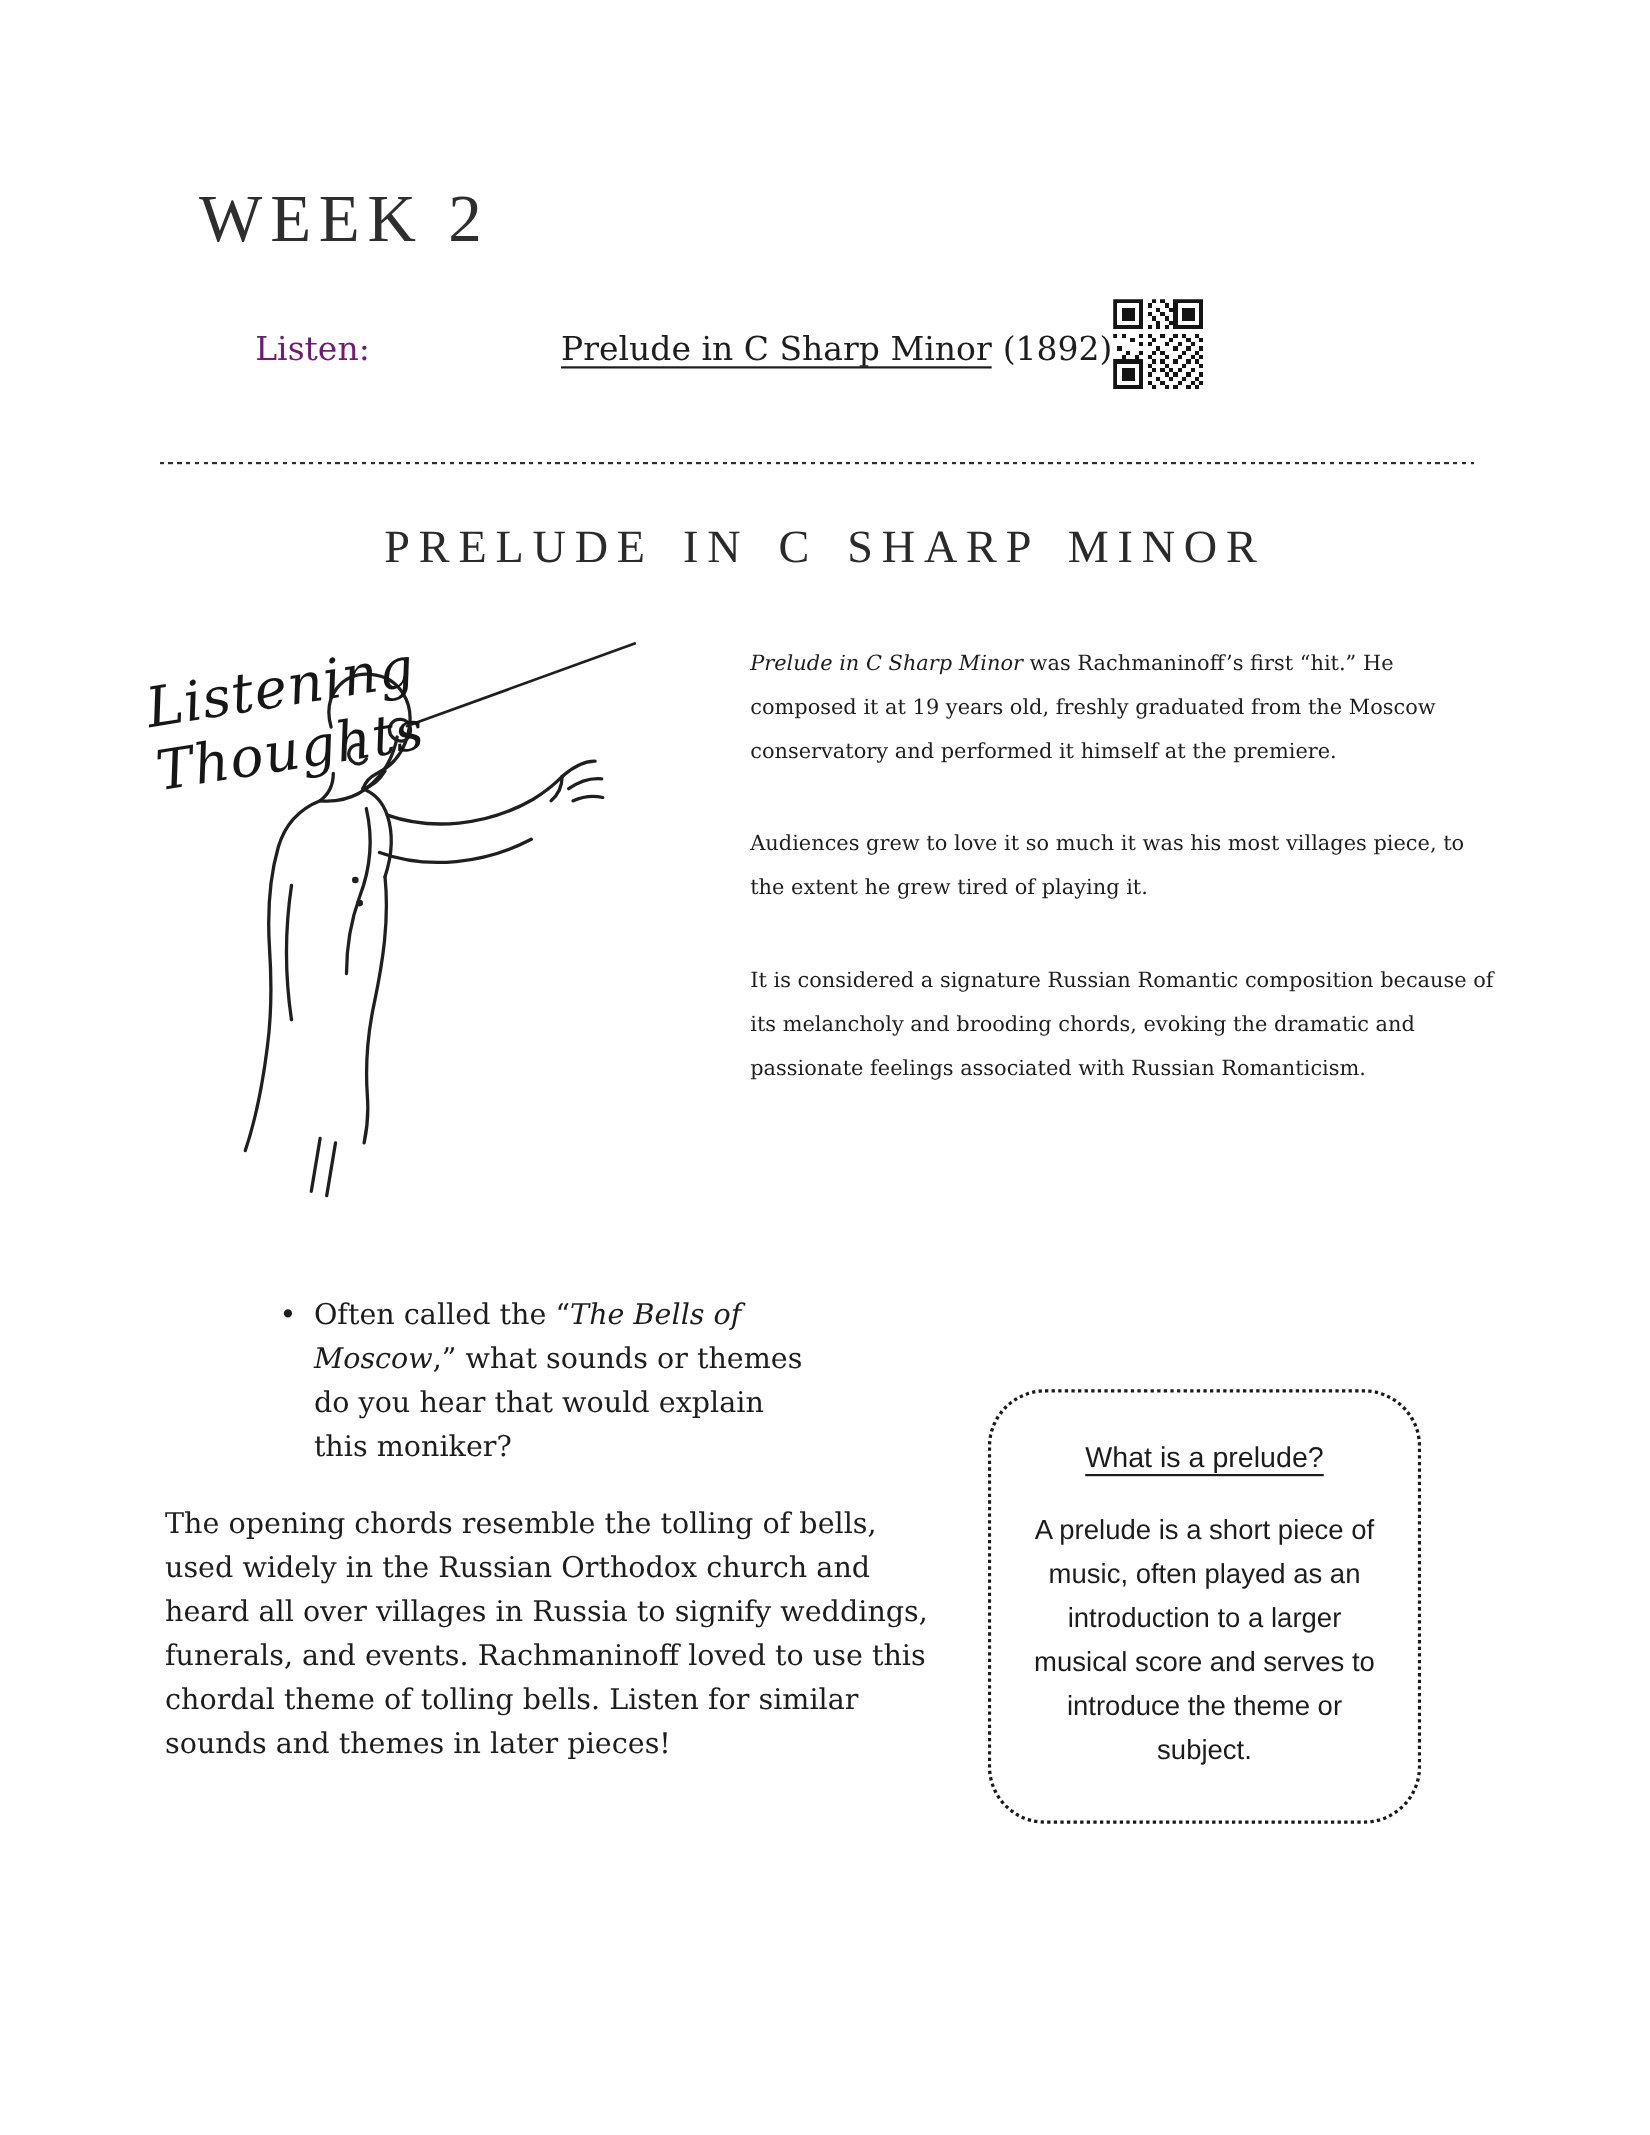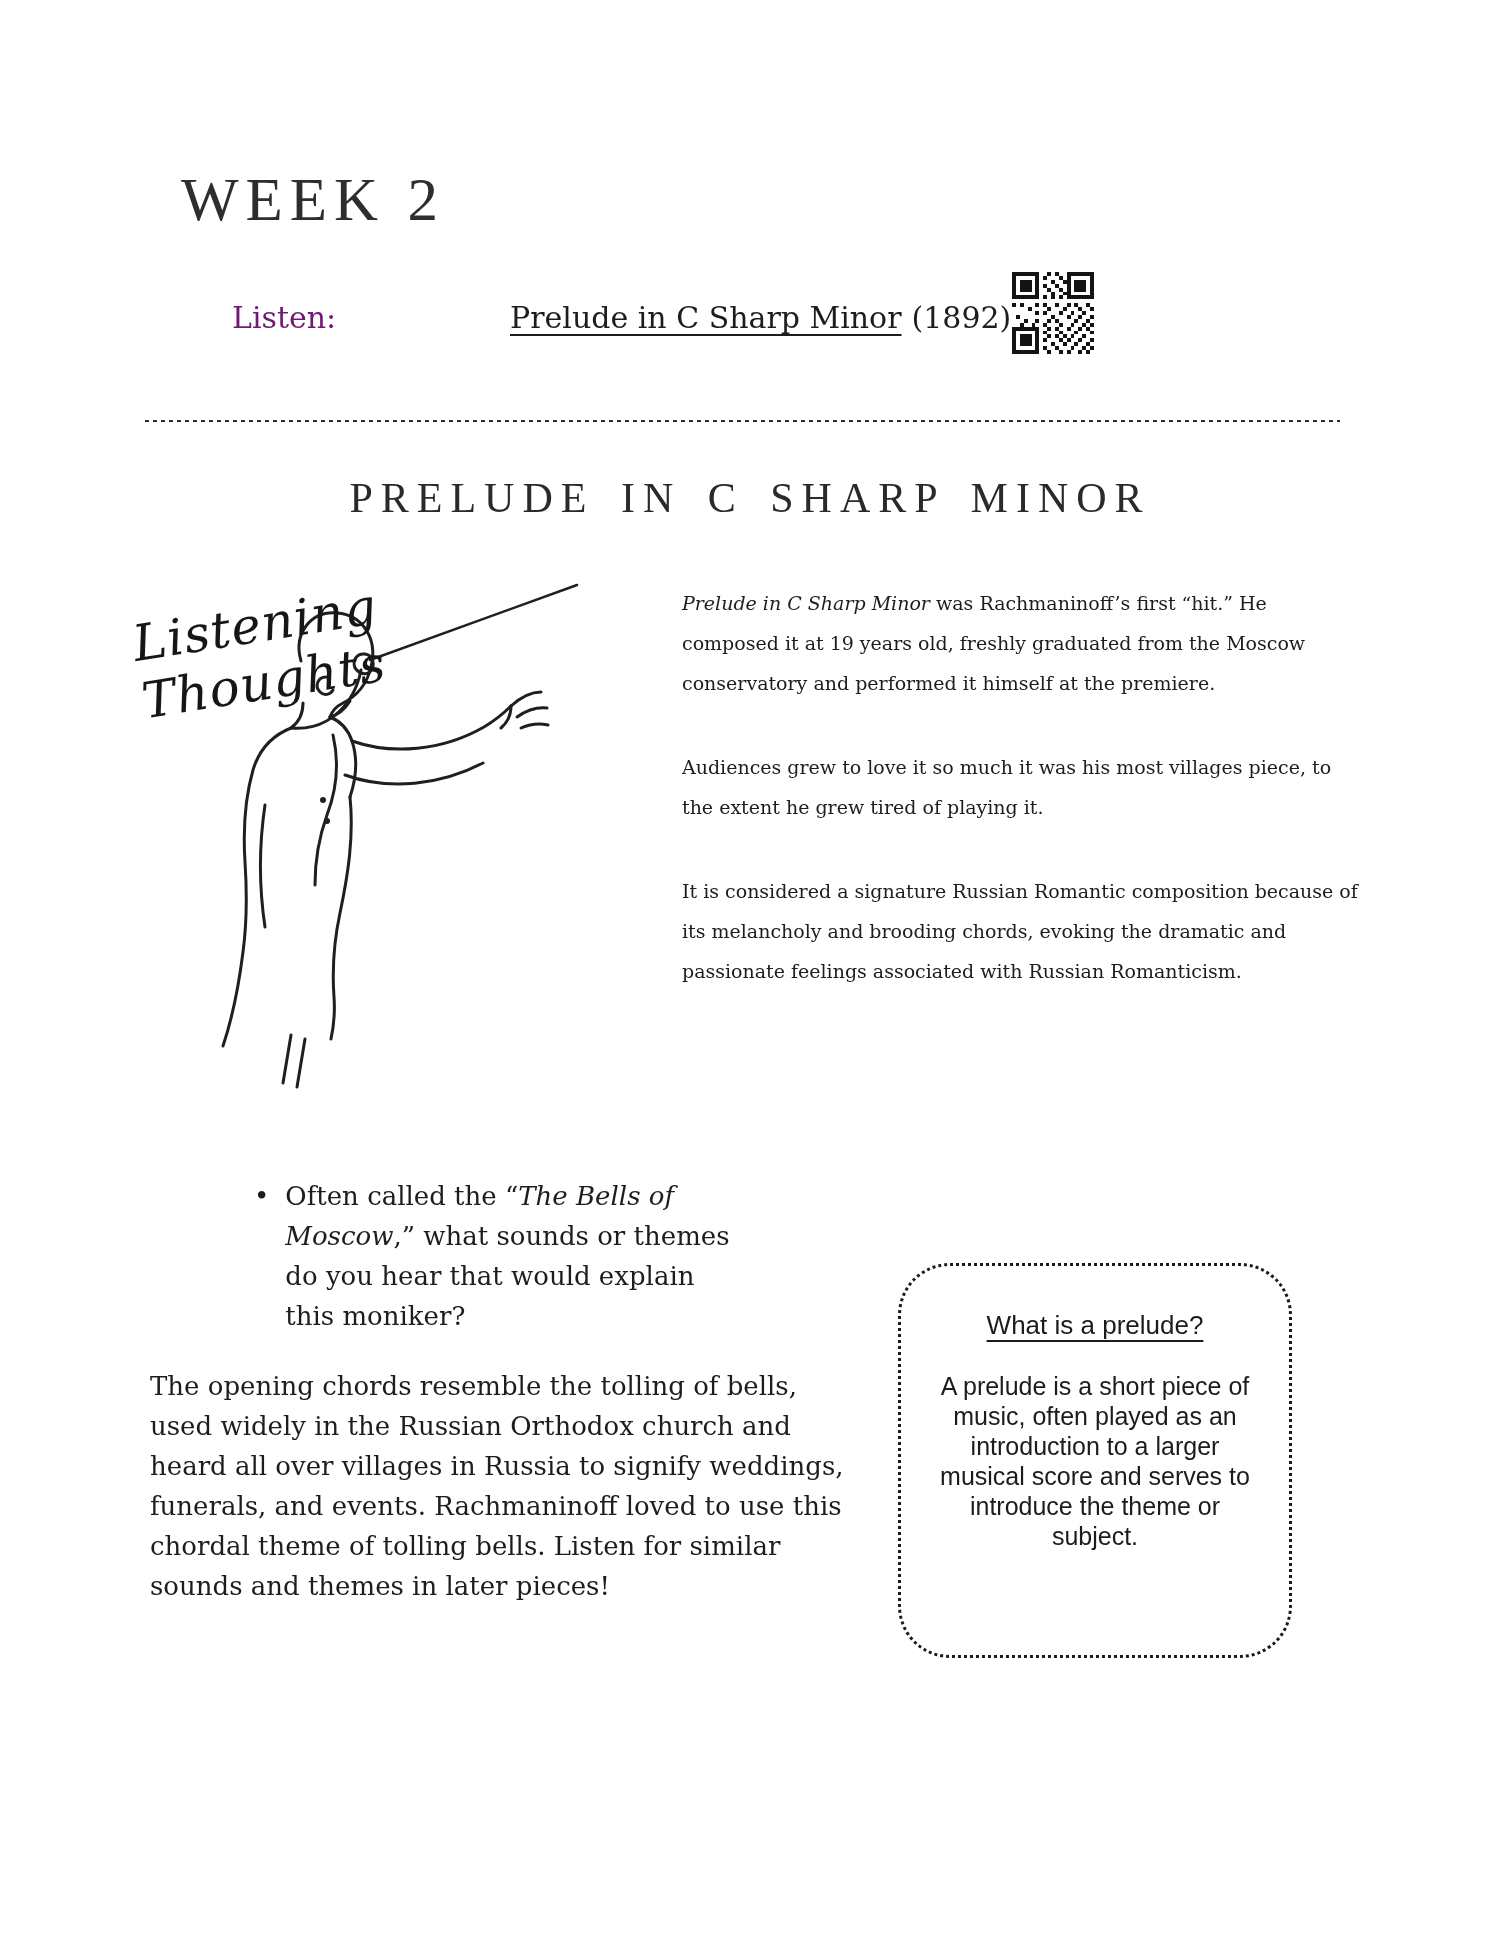--- a/index.html
+++ b/index.html
@@ -145,21 +145,21 @@
   }
   .prelude-box-title {
     font-size: 26px;
     font-weight: 400;
     text-decoration: underline;
     text-underline-offset: 6px;
     margin-bottom: 30px;
   }
   .prelude-box-body {
     font-size: 25px;
-    line-height: 30px;
+    line-height: 40px;
   }
   em { font-style: italic; }
 </style>
 </head>
 <body>
 
 <div class="page">
 
   <div class="week-label">WEEK 2</div>
 

